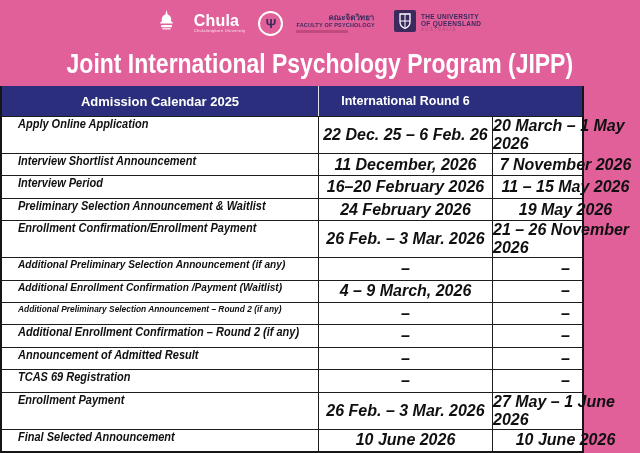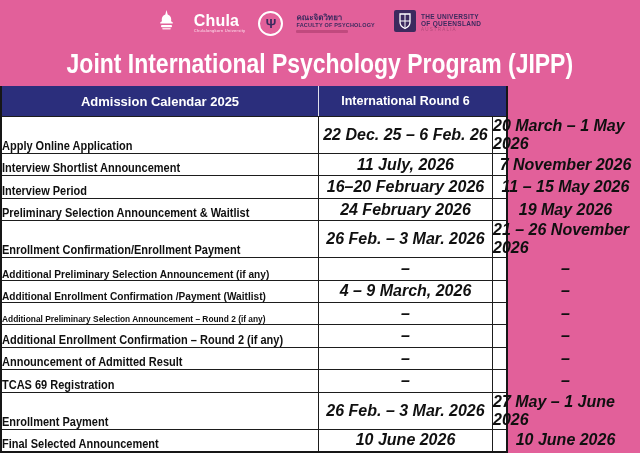--- a/index.html
+++ b/index.html
@@ -17,63 +17,63 @@
   }
   .logo-chula { display:flex; align-items:center; gap:20px; }
   .chula-word { color:#fff; font-weight:bold; font-size:16px; line-height:14px; letter-spacing:.2px; }
   .chula-sub { color:#ffe3ef; font-size:4px; letter-spacing:.3px; }
   .psi-ring {
     width:21px; height:21px; border:2px solid #ffffff; border-radius:50%;
     display:flex; align-items:center; justify-content:center;
     color:#3b2a5e; font-weight:bold; font-size:13px;
   }
   .fac-block { display:flex; flex-direction:column; line-height:1.15; }
-  .fac-thai { color:#3b2a5e; font-weight:bold; font-size:8px; }
+  .fac-thai { color:#3b2a5e; font-weight:bold; font-size:8px;margin-left:32px; }
   .fac-en   { color:#3b2a5e; font-weight:bold; font-size:5.5px; letter-spacing:.2px; }
   .fac-strip{ margin-top:2px; width:52px; height:3px; background:#c04a7e; border-radius:1px; }
   .logo-uq { display:flex; align-items:center; gap:5px; margin-left:6px; }
   .uq-text { display:flex; flex-direction:column; line-height:1.1; }
   .uq-l1, .uq-l2 { color:#3b2a5e; font-weight:bold; font-size:6.5px; letter-spacing:.3px; }
   .uq-l3 { color:#b14878; font-size:4.5px; letter-spacing:1.2px; margin-top:1px; }
 
   .title {
     position:absolute; top:44px; left:0; width:640px; height:40px;
     display:flex; align-items:center; justify-content:center;
   }
   .title span {
     display:inline-block; white-space:nowrap;
     color:#ffffff; font-weight:bold; font-size:28px;
     transform:scaleX(0.82); transform-origin:center;
     letter-spacing:0px;
   }
 
   
   .table-wrap {
-    position:absolute; top:86px; left:0; width:508px; height:367px;
+    position:absolute; top:86px; left:0; width:584px; height:367px;
     box-sizing:border-box; border:2px solid #161616; border-top:none;
     background:#ffffff;
   }
   .thead {
     height:30px; background:#2b2e7c;
     display:grid; grid-template-columns:316px 174px 146px;
   }
   .th {
     display:flex; align-items:center; justify-content:center;
     color:#ffffff; font-weight:bold; font-size:12.5px;
   }
   .th.first { font-size:13px; }
   .th + .th { border-left:1px solid rgba(255,255,255,.85); }
 
   .tbody { display:flex; flex-direction:column; height:335px; }
   .tr {
     flex:1; display:grid; grid-template-columns:316px 174px 146px;
     background:#ffffff; border-top:1.5px solid #1d1d1d; box-sizing:border-box;
   }
   .td-label {
-    display:flex; align-items:flex-end; padding-left:0; overflow:hidden;
+    display:flex; align-items:flex-start; padding-left:16px; overflow:hidden;font-style:italic;
   }
   .td-label span {
     display:inline-block; white-space:nowrap; transform:scaleX(0.88);
     transform-origin:0 50%; font-weight:bold; font-size:12.5px; color:#101010;
   }
   .td-date {
     display:flex; align-items:center; justify-content:center;
     border-left:1.5px solid #1d1d1d; font-weight:bold; font-size:16px; color:#101010;font-style:italic;
   }
   
@@ -149,21 +149,21 @@
             <span>Apply Online Application</span>
           </div>
         <div class="td-date">22 Dec. 25 – 6 Feb. 26</div>
         <div class="td-date">20 March – 1 May 2026</div>
       </div>
 
       <div class="tr">
         <div class="td-label">
             <span>Interview Shortlist Announcement</span>
           </div>
-        <div class="td-date">11 July, 2026</div>
+        <div class="td-date">11 December, 2026</div>
         <div class="td-date">7 November 2026</div>
       </div>
 
       <div class="tr">
         <div class="td-label">
             <span>Interview Period</span>
           </div>
         <div class="td-date">16–20 February 2026</div>
         <div class="td-date">11 – 15 May 2026</div>
       </div>

